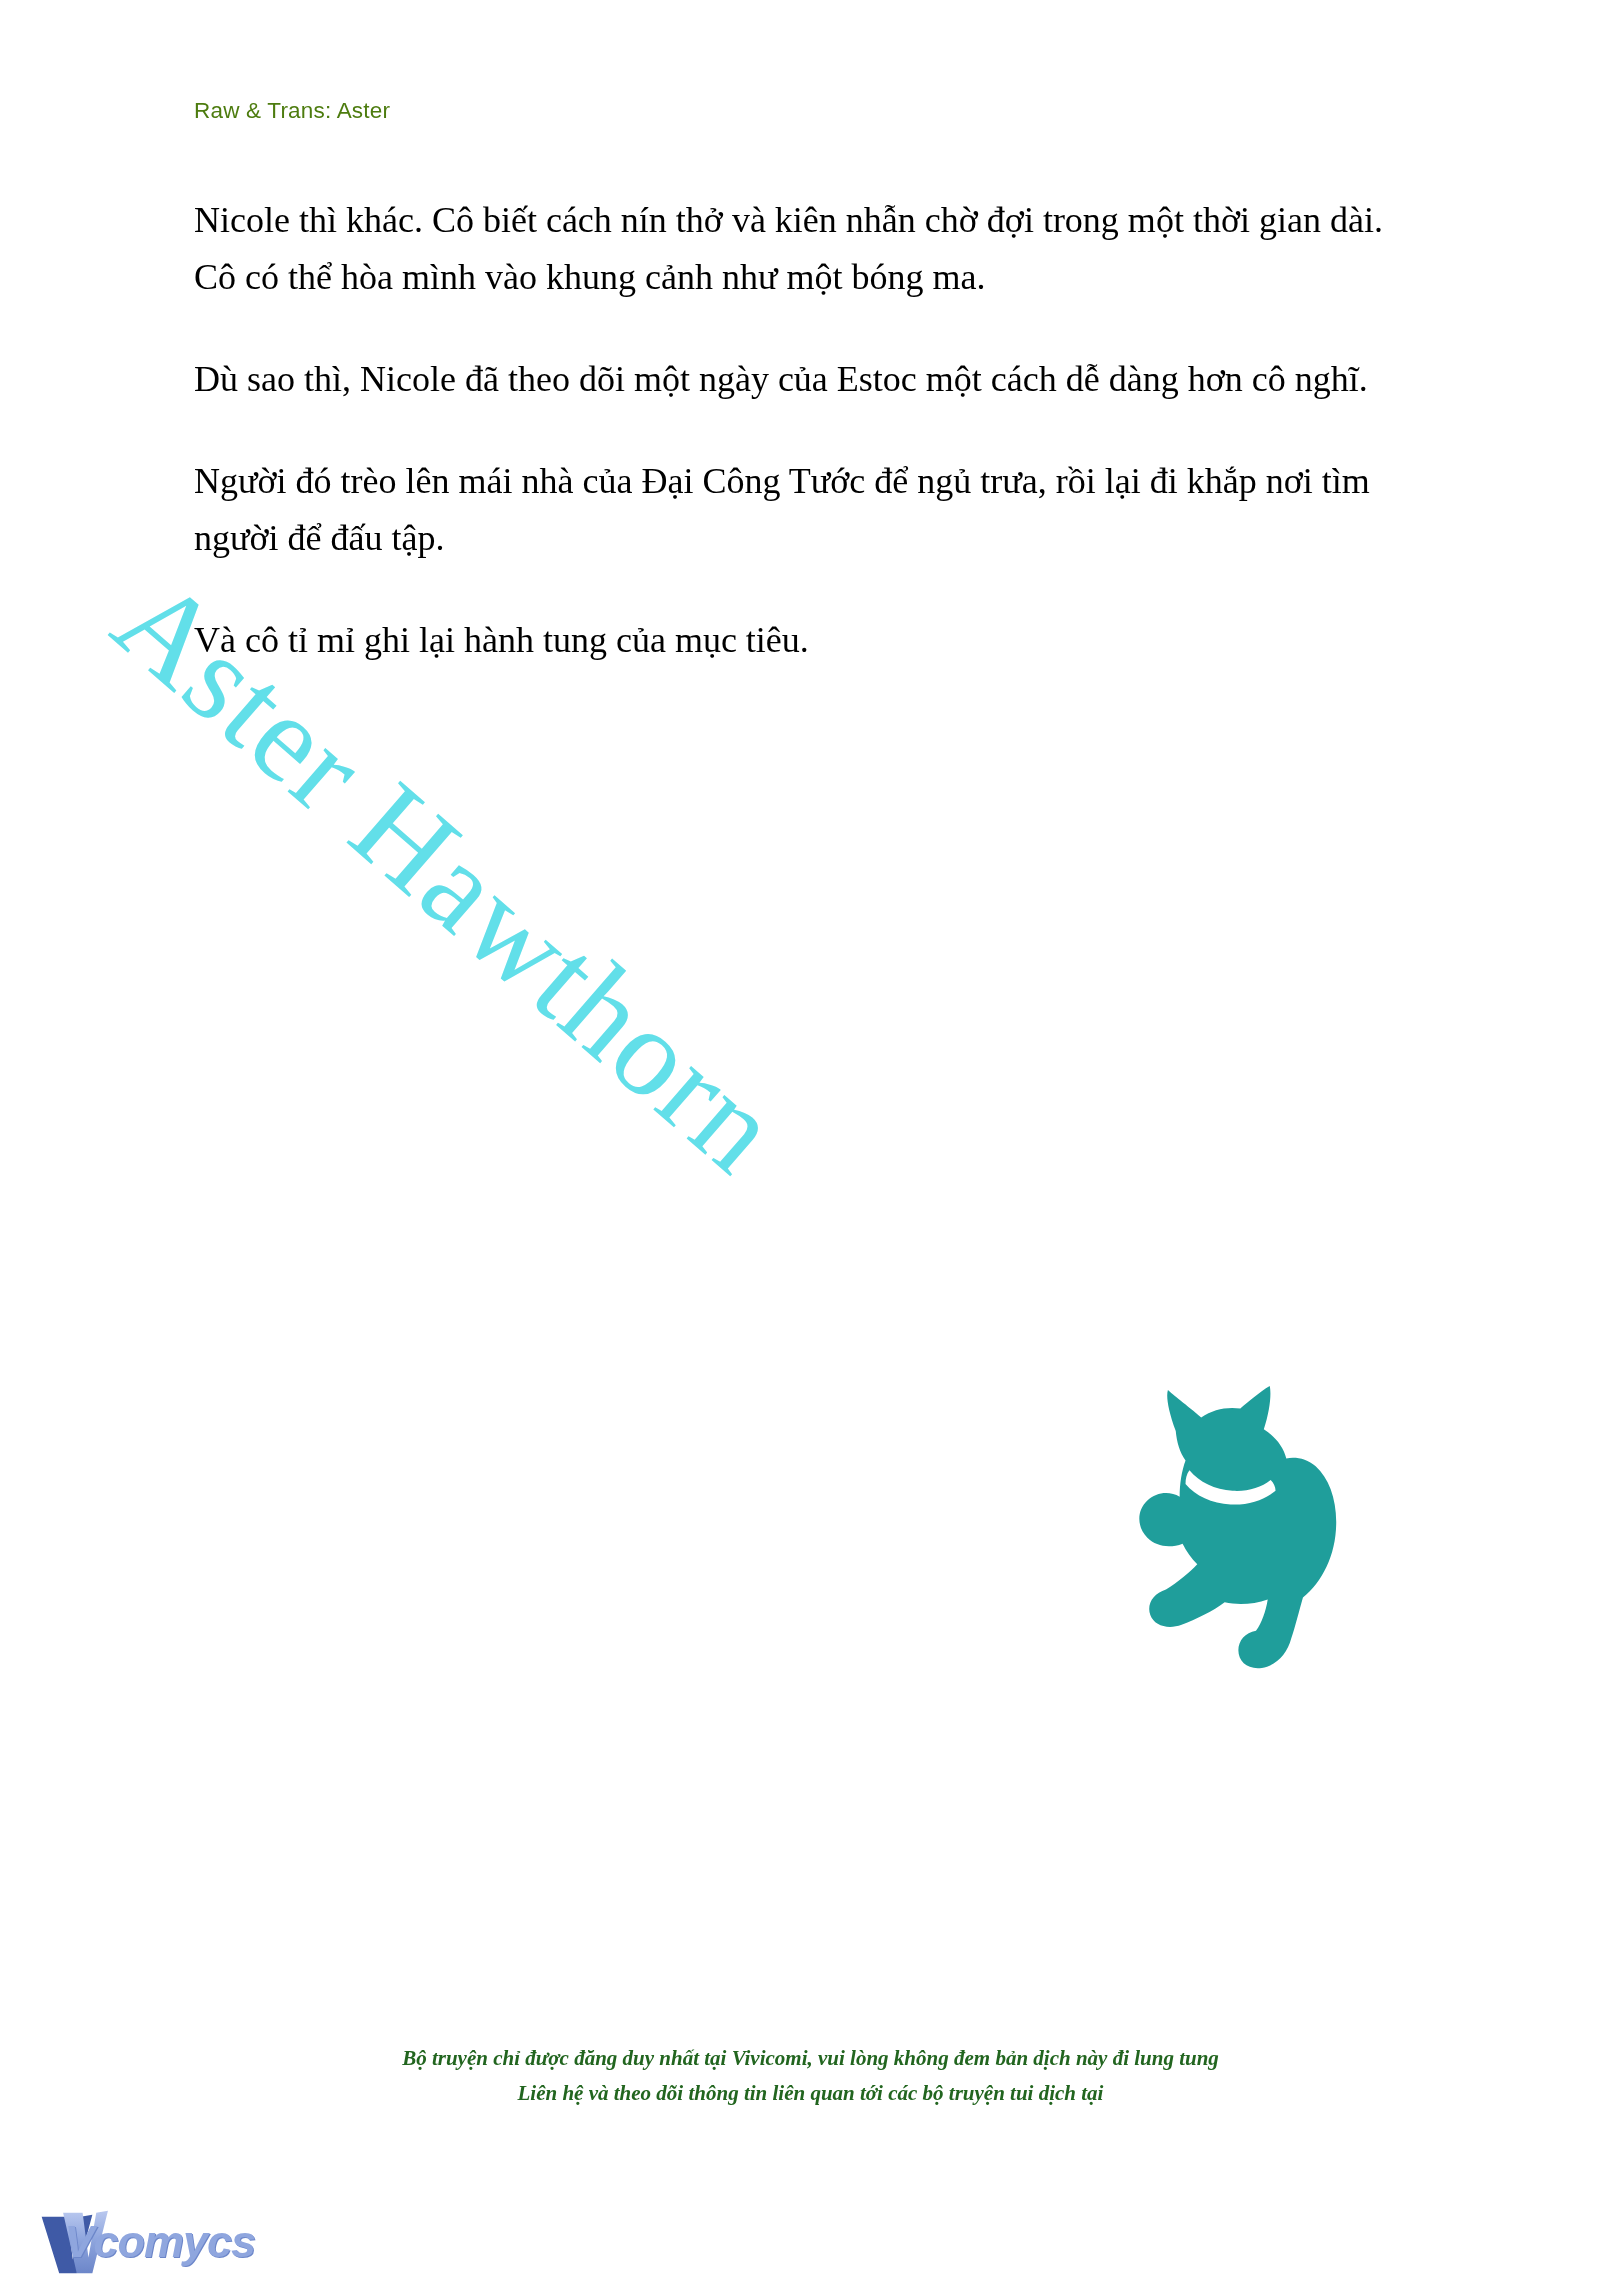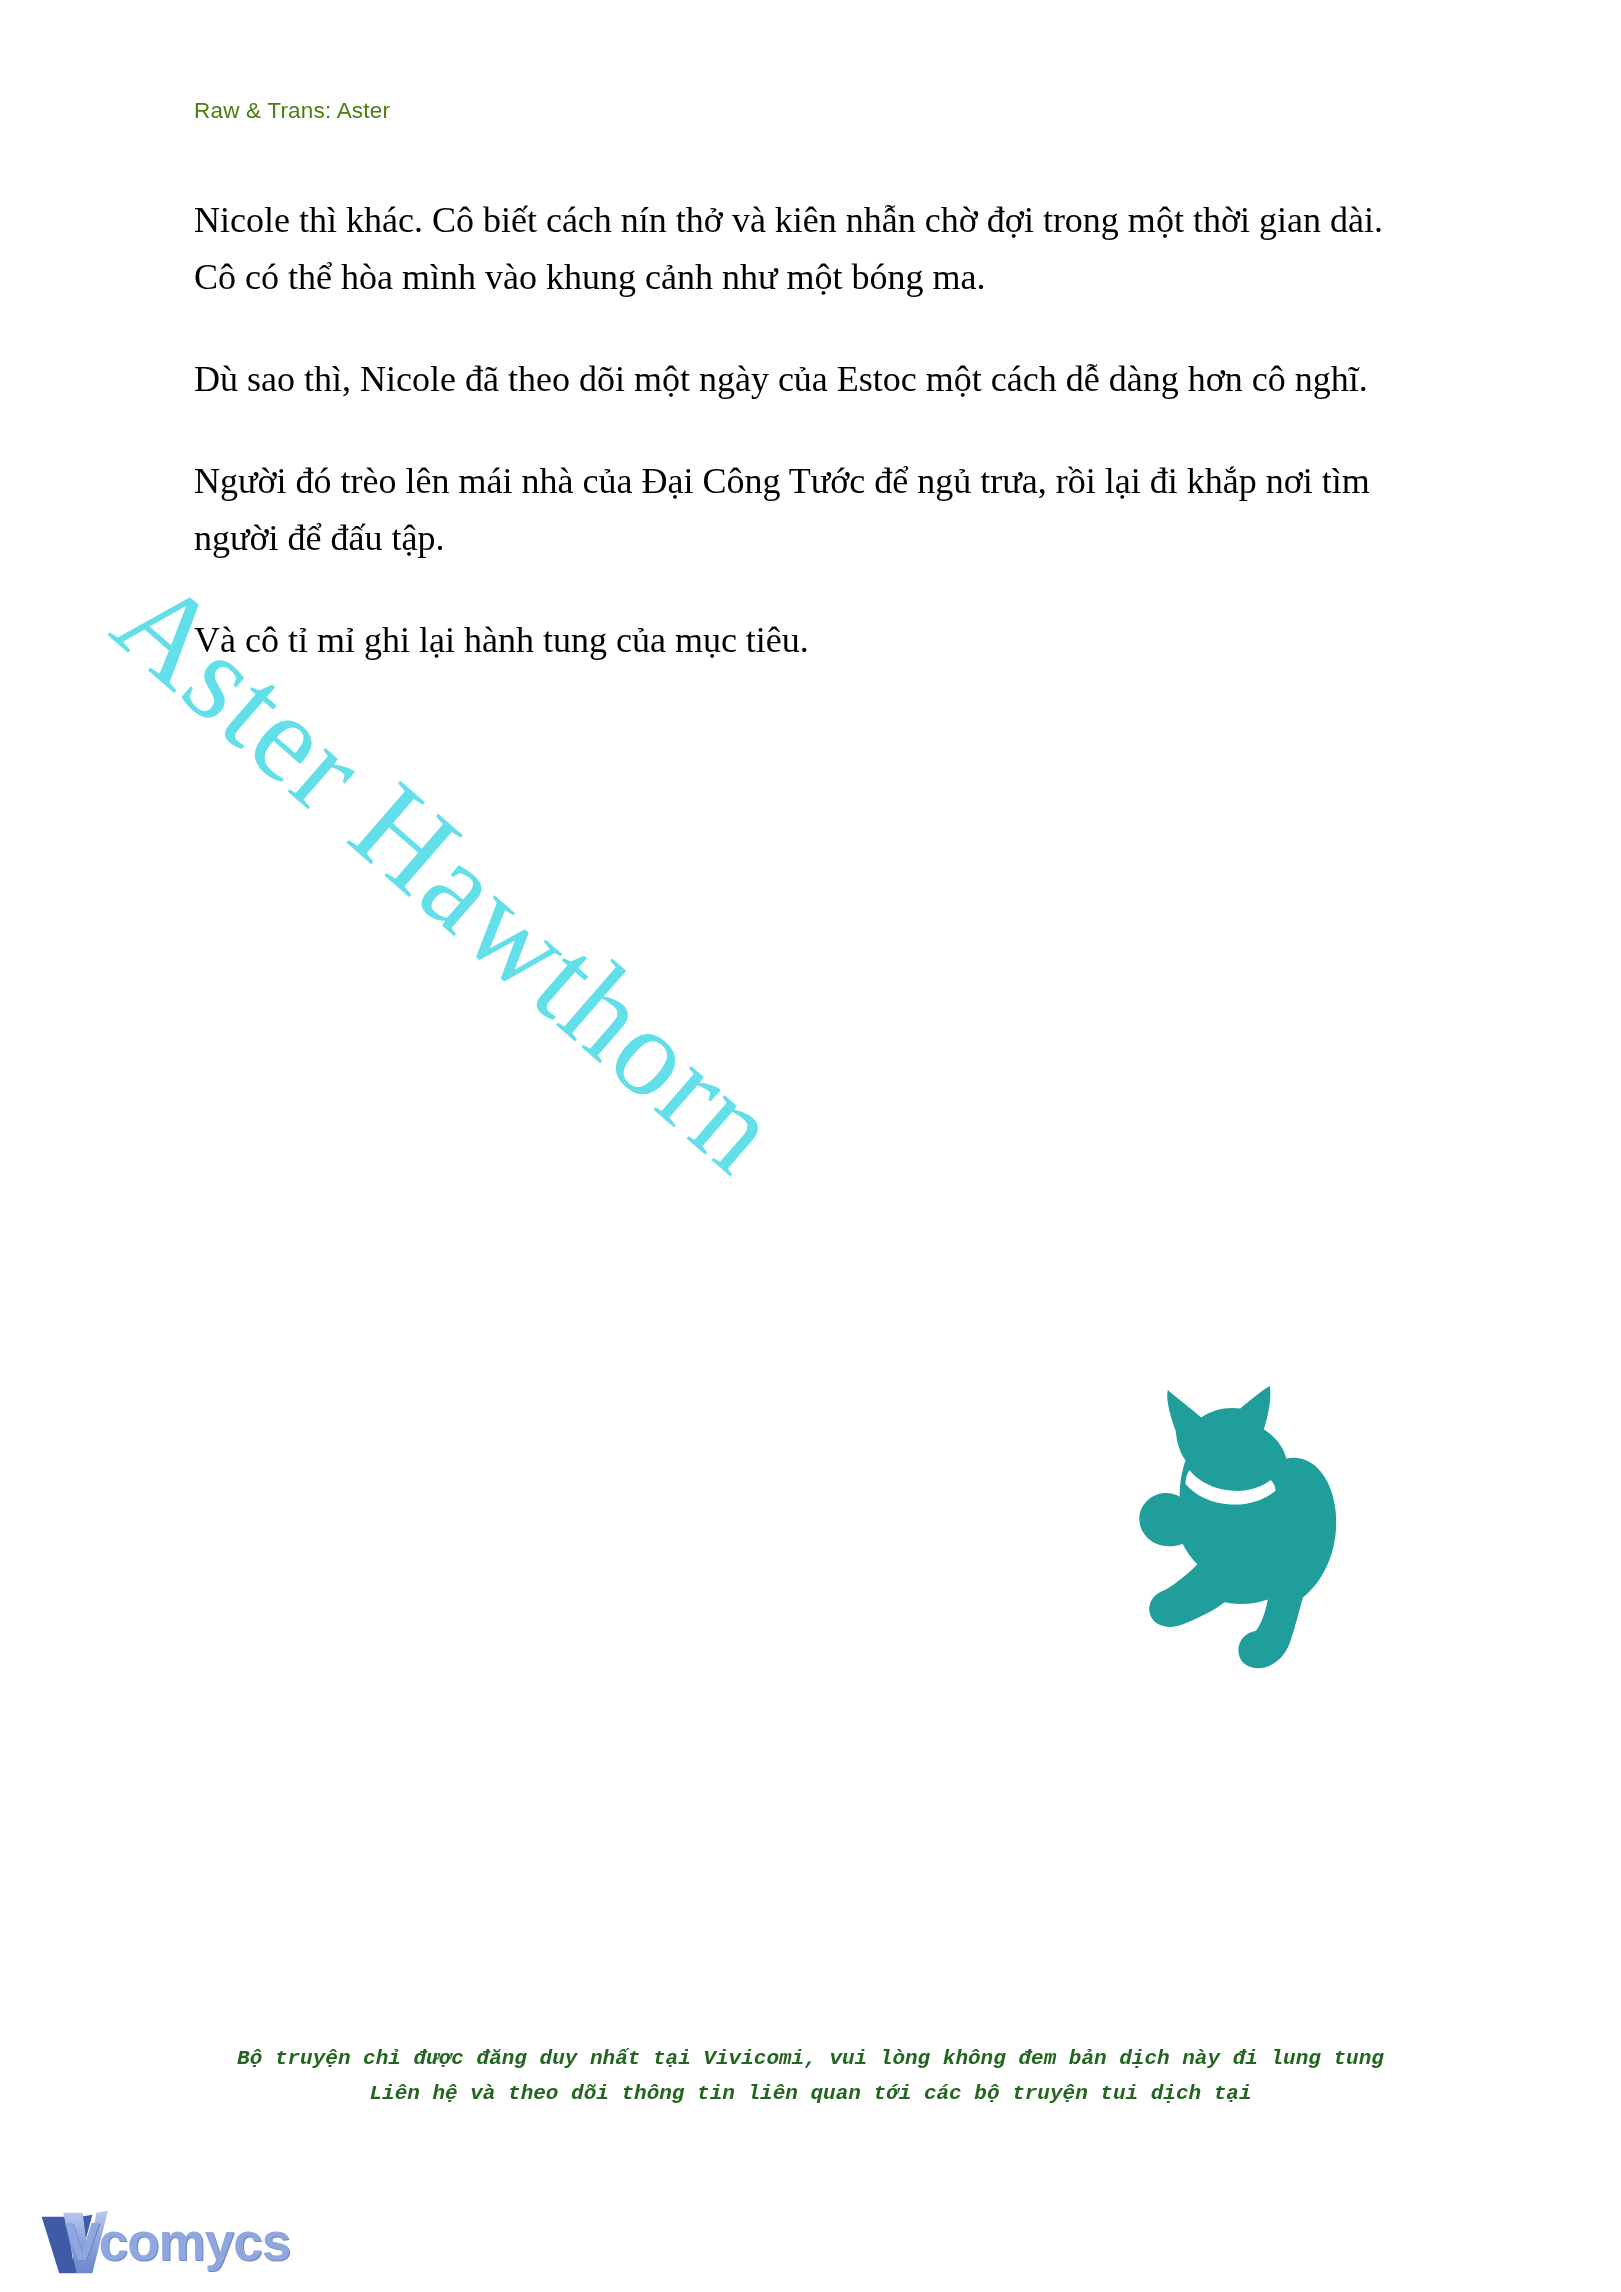--- a/index.html
+++ b/index.html
@@ -78,21 +78,21 @@
   
   .footer {
     position: absolute;
     left: 0;
     top: 2041px;
     width: 1621px;
     text-align: center;
     z-index: 5;
   }
   .footer-line {
-    font-family: Liberation Mono, monospace;
+    font-family: Liberation Serif, serif;
     font-style: italic;
     font-weight: bold;
     font-size: 21px;
     line-height: 35px;
     color: #22651f;
     white-space: nowrap;
   }
 
   
   .logo {
@@ -102,21 +102,22 @@
     width: 216px;
     height: 78px;
     z-index: 5;
   }
   .logo-text {
     position: absolute;
     left: 0;
     top: 0;
     font-family: "Liberation Sans", sans-serif;
     font-weight: bold;
-    font-size: 53px;
+    font-style: italic;
+    font-size: 45px;
     letter-spacing: -1px;
     color: #8fa6de;
     line-height: 78px;
     text-shadow: 1px 1px 0 #6c86c9;
   }
 </style>
 </head>
 <body>
 
 <div class="page">

